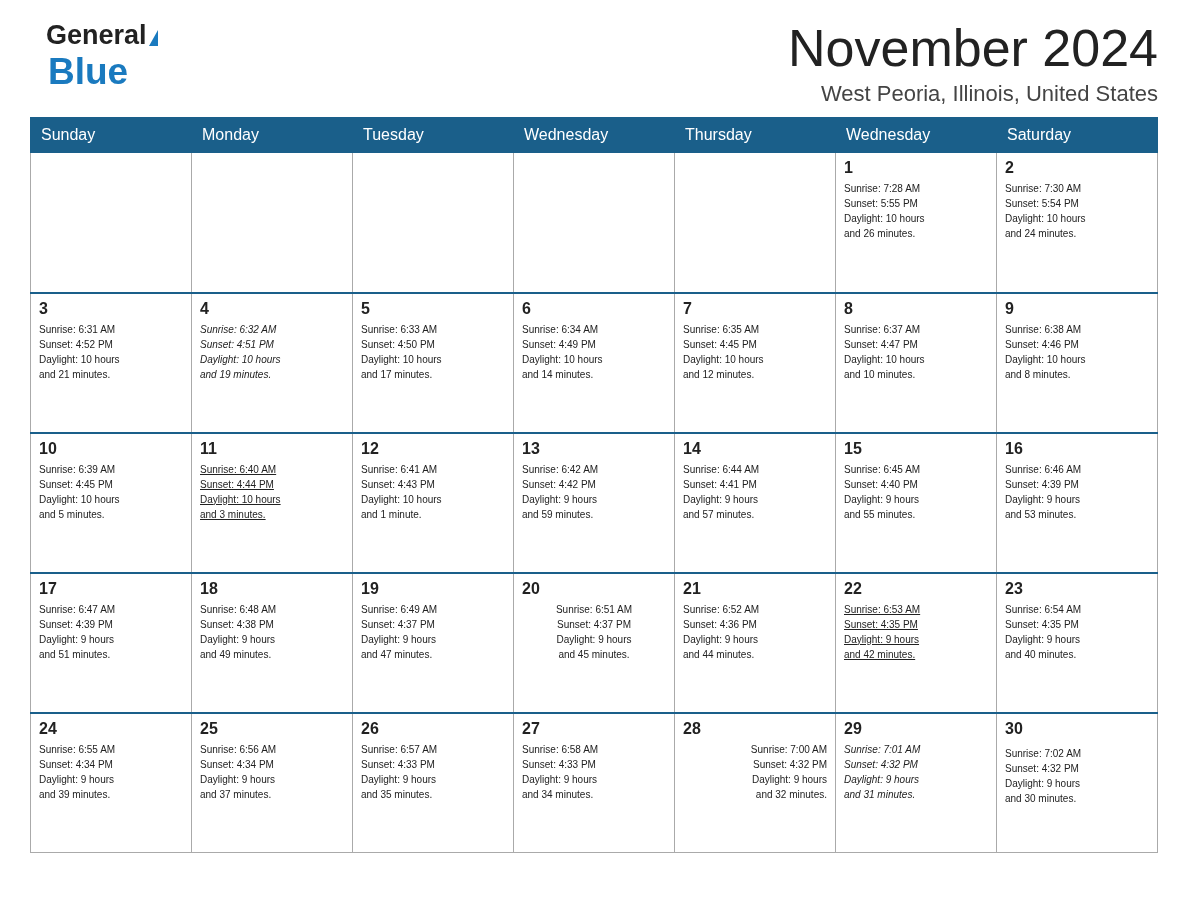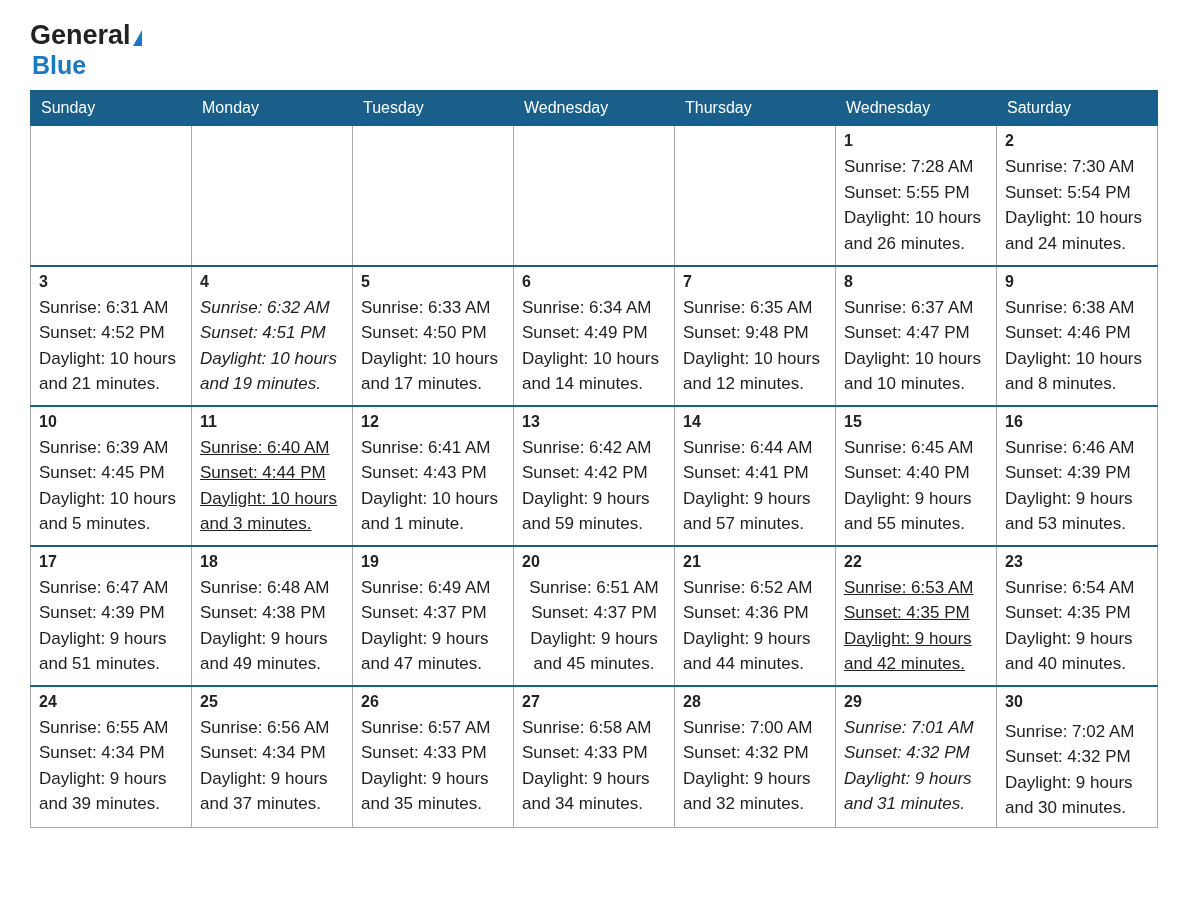--- a/index.html
+++ b/index.html
@@ -13,20 +13,21 @@
     }
     .header-top {
       display: flex;
       align-items: flex-start;
       justify-content: space-between;
       margin-bottom: 10px;
     }
     .logo-wrapper {
       display: flex;
       flex-direction: column;
+      margin-left: 16px;
     }
     .logo-line1 {
       display: flex;
       align-items: center;
     }
     .title-section {
       text-align: right;
     }
     .month-title {
       font-size: 52px;
@@ -62,43 +63,47 @@
       height: 140px;
     }
     .day-number {
       font-size: 16px;
       font-weight: bold;
       color: #222;
       display: block;
       margin-bottom: 4px;
     }
     .day-info {
-      font-size: 17px;
+      font-size: 10px;
       color: #222;
       line-height: 1.5;
     }
     .empty-cell {
       background: #fff;
     }
     tr:not(:first-child) td {
       border-top: 2px solid #1a5f8a;
     }
   </style>
 </head>
 <body>
 
 <div class="header-top">
   <div class="logo-wrapper">
     <div class="logo-line1">
       <span style="font-size:27px;font-weight:bold;color:#222;font-family:Arial,sans-serif;">General</span>
       <span style="display:inline-block;width:0;height:0;border-left:9px solid transparent;border-right:0px solid transparent;border-bottom:16px solid #1a7abf;margin-left:2px;margin-top:4px;vertical-align:middle;"></span>
     </div>
     <div>
-      <span style="font-size:25px;font-weight:bold;color:#1a7abf;font-family:Arial,sans-serif;margin-left:2px;">Blue</span>
+      <span style="font-size:37px;font-weight:bold;color:#1a7abf;font-family:Arial,sans-serif;margin-left:2px;">Blue</span>
     </div>
+  </div>
+  <div class="title-section">
+    <div class="month-title">November 2024</div>
+    <div class="location-subtitle">West Peoria, Illinois, United States</div>
   </div>
 </div>
 
 <table class="calendar-table">
   <thead>
     <tr>
     <th>Sunday</th>
         <th>Monday</th>
         <th>Tuesday</th>
         <th>Wednesday</th>
@@ -154,21 +159,21 @@
         <td>
           <span class="day-number">6</span>
           <div class="day-info" style="white-space: pre-line;">Sunrise: 6:34 AM
 Sunset: 4:49 PM
 Daylight: 10 hours
 and 14 minutes.</div>
         </td>
         <td>
           <span class="day-number">7</span>
           <div class="day-info" style="white-space: pre-line;">Sunrise: 6:35 AM
-Sunset: 9:48 PM
+Sunset: 4:45 PM
 Daylight: 10 hours
 and 12 minutes.</div>
         </td>
         <td>
           <span class="day-number">8</span>
           <div class="day-info" style="white-space: pre-line;">Sunrise: 6:37 AM
 Sunset: 4:47 PM
 Daylight: 10 hours
 and 10 minutes.</div>
         </td>
@@ -306,21 +311,21 @@
         </td>
         <td>
           <span class="day-number">27</span>
           <div class="day-info" style="white-space: pre-line;">Sunrise: 6:58 AM
 Sunset: 4:33 PM
 Daylight: 9 hours
 and 34 minutes.</div>
         </td>
         <td>
           <span class="day-number">28</span>
-          <div class="day-info" style="white-space: pre-line;">Sunrise: 7:00 AM
+          <div class="day-info" style="white-space: pre-line; text-align: right;">Sunrise: 7:00 AM
 Sunset: 4:32 PM
 Daylight: 9 hours
 and 32 minutes.</div>
         </td>
         <td>
           <span class="day-number">29</span>
           <div class="day-info" style="white-space: pre-line; font-style: italic;">Sunrise: 7:01 AM
 Sunset: 4:32 PM
 Daylight: 9 hours
 and 31 minutes.</div>

